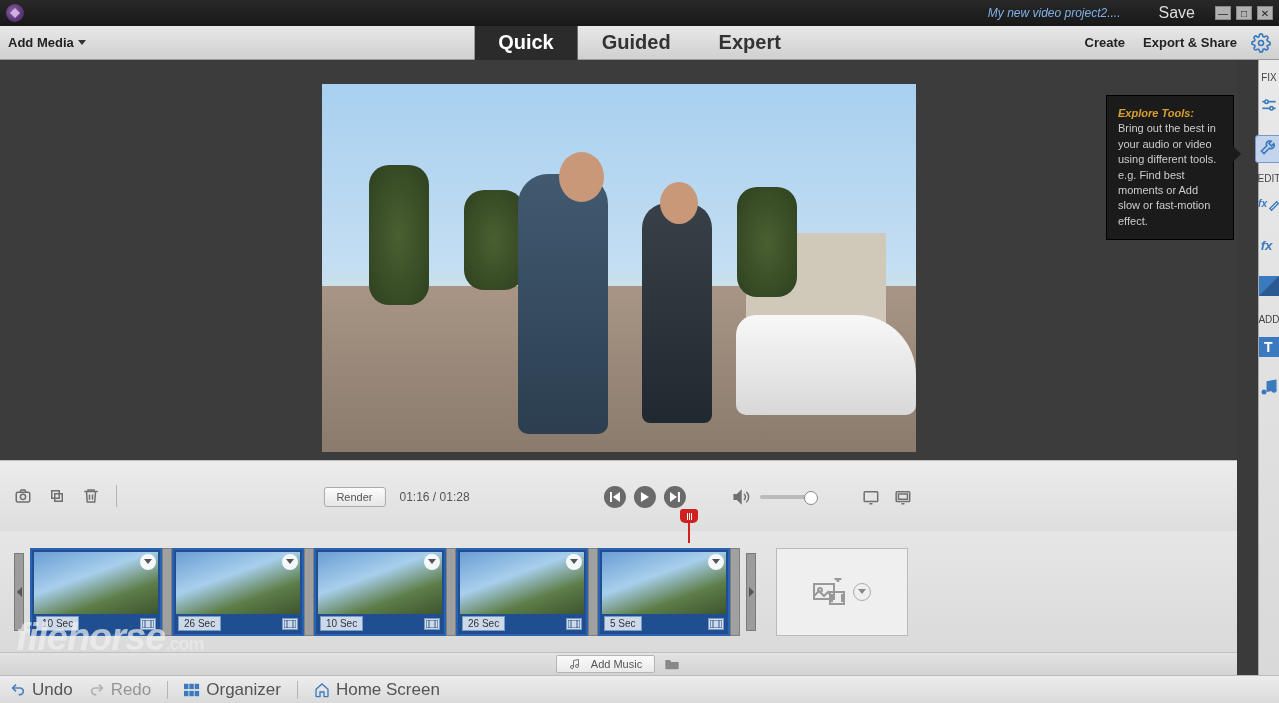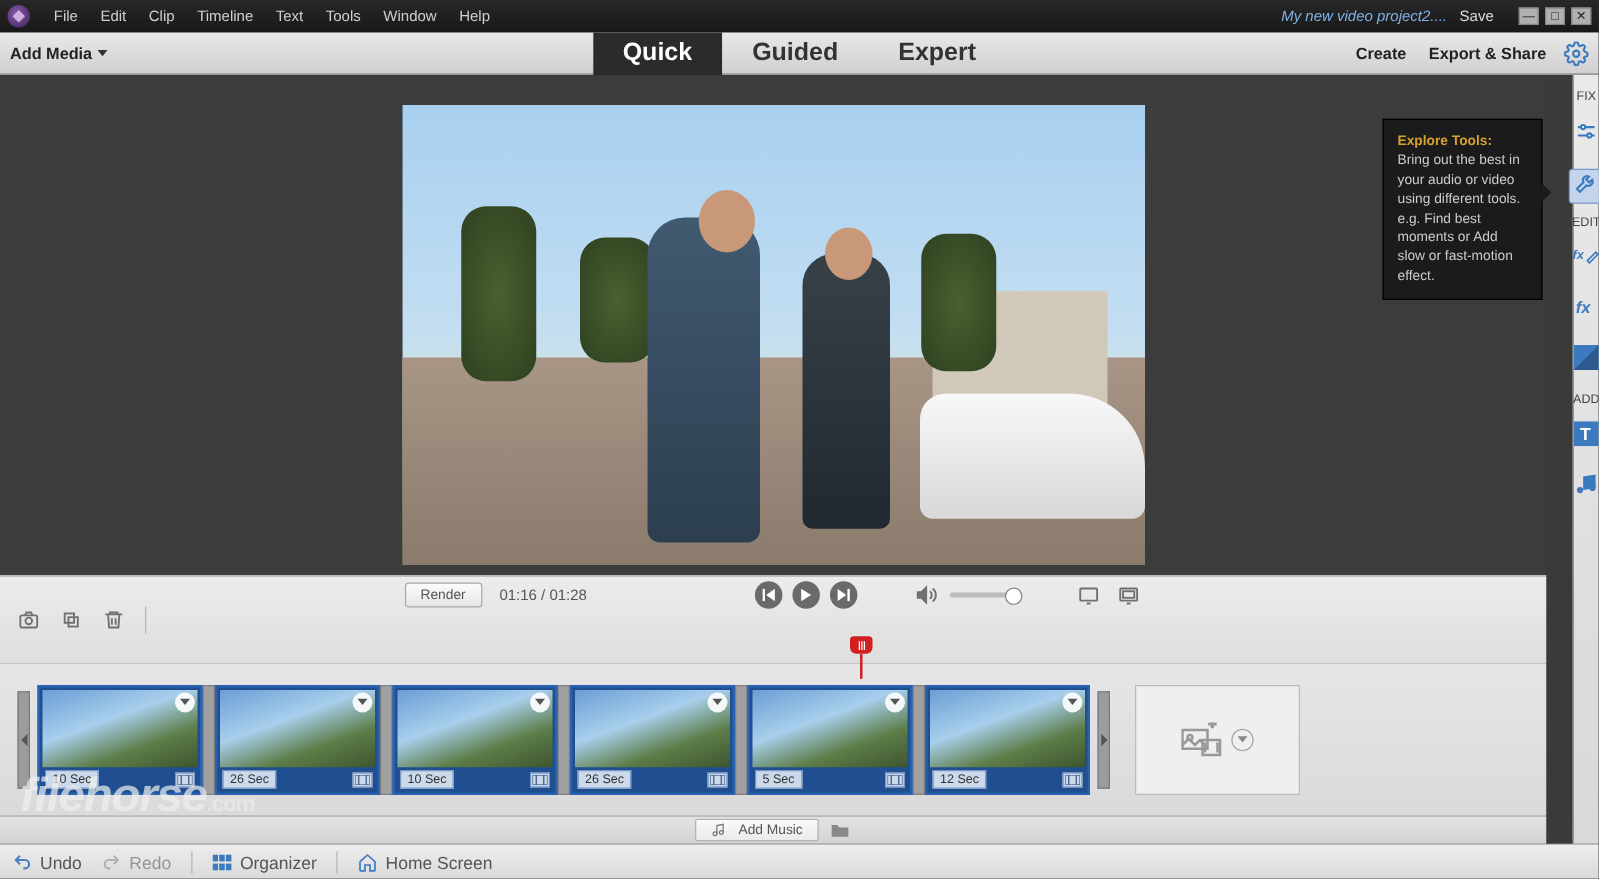--- a/index.html
+++ b/index.html
@@ -6,21 +6,21 @@
   body { width: 1279px; height: 703px; background: #3a3a3a; overflow: hidden; position: relative; color: #ddd; font-size: 12px; }
   
   
   .titlebar { height: 26px; background: linear-gradient(#282828,#181818); display:flex; align-items:center; padding:0 6px; }
   .app-icon { width:18px; height:18px; border-radius:50%; background: radial-gradient(circle at 40% 40%, #8a5fa8, #3b1c55); display:flex; align-items:center; justify-content:center; margin-right:10px;}
   .app-icon svg { width:10px; height:10px; fill:#d0b0e0;}
   .menus { display:flex; gap:0;}
   .menu-item { color:#d0d0d0; padding:4px 9px; cursor:default; font-size:12px;}
   .title-right { margin-left:auto; display:flex; align-items:center; gap:10px;}
   .project-name { color:#7fb0e6; font-style:italic; font-size:12px;}
-  .save-link { color:#ddd; font-size:12px;}
+  .save-link { color:#ddd; font-size:16px;margin-left:28px;}
   .win-controls { display:flex; gap:5px; margin-left:10px;}
   .win-btn { width:16px; height:14px; background:#b0b0b0; border:1px solid #888; display:flex; align-items:center; justify-content:center; font-size:10px; color:#222; cursor:default;}
   
   
   .modebar { height:34px; background: linear-gradient(#e8e8e8,#d0d0d0); display:flex; align-items:center; padding:0 8px; border-bottom:1px solid #999;}
   .addmedia { color:#222; font-size:13px; font-weight:bold; display:flex; align-items:center; gap:4px; cursor:default;justify-content:center;}
   .addmedia .tri { width:0;height:0;border-left:4px solid transparent;border-right:4px solid transparent;border-top:5px solid #333;}
   .mode-center { position:absolute; left:50%; transform:translateX(-50%); display:flex; height:34px;}
   .mode-tab { padding:0 24px; display:flex; align-items:center; font-size:20px; font-weight:bold; color:#333; cursor:default;}
   .mode-tab.active { background:#2b2b2b; color:#fff;}
@@ -36,35 +36,35 @@
   .preview .person1 { position:absolute; bottom:5%; left:33%; width:90px; height:260px; background:linear-gradient(#415a70,#2c3e50); border-radius:30px 30px 10px 10px;}
   .preview .head1 { position:absolute; bottom:250px; left:40%; width:45px; height:50px; background:#c89878; border-radius:50%;}
   .preview .person2 { position:absolute; bottom:8%; left:54%; width:70px; height:220px; background:linear-gradient(#384048,#202830); border-radius:25px 25px 8px 8px;}
   .preview .head2 { position:absolute; bottom:228px; left:57%; width:38px; height:42px; background:#c89878; border-radius:50%;}
   .preview .car { position:absolute; bottom:10%; right:0; width:180px; height:100px; background:linear-gradient(#f8f8f8,#d8d8d8); border-radius:20px 60px 10px 10px;}
   .preview .tree { position:absolute; bottom:40%; width:60px; height:140px; background:radial-gradient(#4a6030,#2e4020); border-radius:20px;}
   .preview .house { position:absolute; bottom:35%; right:5%; width:140px; height:90px; background:#d0c8b8;}
   
   
   .tooltip-explore { position:absolute; top:95px; right:45px; width:128px; background:#1b1b1b; border:1px solid #000; padding:10px 11px; font-size:11px; color:#ccc; line-height:1.4; z-index:50;}
-  .tooltip-explore b { color:#d8a030; font-weight:bold;}
+  .tooltip-explore b { color:#d8a030; font-weight:bold;font-style:italic;}
   .tooltip-explore .tooltip-arrow { position:absolute; right:-8px; top:50px; width:0;height:0; border-top:8px solid transparent; border-bottom:8px solid transparent; border-left:8px solid #1b1b1b;}
   
   
   .right-rail { position:absolute; top:60px; right:0; bottom:28px; width:21px; background: linear-gradient(#e9e9e9,#d9d9d9); border-left:1px solid #aaa; display:flex; flex-direction:column; align-items:center; padding-top:8px;}
   .rail-label { font-size:10px; color:#444; margin:4px 0 6px;}
   .rail-icon { width:28px; height:28px; margin:6px 0; display:flex; align-items:flex-start; justify-content:center; cursor:default; color:#3b7abf;}
   .rail-icon.selected { background:#c4d4ec; border:1px solid #7998c8; border-radius:3px;}
   
   
   .controlbar { position:absolute; left:0; right:42px; bottom:172px; height:71px; background:linear-gradient(#ececec,#dedede); border-top:1px solid #bbb; display:flex; align-items:center; padding:0 12px;}
   .cb-left { display:flex; align-items:center; gap:12px;}
   .cb-iconbtn { width:22px; height:22px; display:flex; align-items:center; justify-content:center; color:#707070; cursor:default;}
   .cb-divider { width:1px; height:22px; background:#b5b5b5; margin:0 2px;}
-  .cb-center { position:absolute; left:50%; transform:translateX(-50%); display:flex; align-items:center; gap:14px; top:4px;}
+  .cb-center { position:absolute; left:50%; transform:translateX(-50%); display:flex; align-items:center; gap:14px; top:25px;}
   .render-btn { padding:3px 12px; background:linear-gradient(#fcfcfc,#e6e6e6); border:1px solid #aaa; border-radius:3px; color:#555; font-size:11px; cursor:default;}
   .timecode { color:#555; font-size:12px;}
   .play-controls { display:flex; gap:8px; align-items:center; margin-left:120px;}
   .round-btn { width:22px; height:22px; border-radius:50%; background:#6a6a6a; display:flex; align-items:center; justify-content:center; color:#fff; cursor:default;}
   .vol-area { display:flex; align-items:center; gap:8px; margin-left:30px;}
   .vol-slider { width:56px; height:4px; background:#bbb; border-radius:2px; position:relative;}
   .vol-slider::after { content:''; position:absolute; right:-2px; top:-4px; width:12px; height:12px; border-radius:50%; background:#fff; border:1px solid #888;}
   .screen-btns { display:flex; gap:10px; align-items:center; margin-left:30px;}
   
   
@@ -92,46 +92,36 @@
   .dropzone-badge { width:18px; height:18px; border-radius:50%; border:1px solid #aaa; display:flex; align-items:center; justify-content:center;}
   .dropzone-badge::after { content:''; width:0;height:0;border-left:4px solid transparent;border-right:4px solid transparent;border-top:5px solid #888;}
   
   
   .musicbar { position:absolute; left:0; right:42px; bottom:28px; height:23px; background:linear-gradient(#e3e3e3,#d3d3d3); display:flex; align-items:center; justify-content:center; border-top:1px solid #c0c0c0;}
   .addmusic { display:flex; align-items:center; gap:10px; border:1px solid #b5b5b5; background:linear-gradient(#fafafa,#eaeaea); padding:2px 12px; border-radius:2px; color:#555; font-size:11px; cursor:default;}
   .folder-side { width:18px; height:16px; display:flex; align-items:center; justify-content:center; color:#777; margin-left:8px; cursor:default;}
   
   
   .bottombar { position:absolute; left:0; right:0; bottom:0; height:28px; background:linear-gradient(#ededed,#dadada); border-top:1px solid #bbb; display:flex; align-items:center; padding:0 10px; gap:16px;}
-  .bb-item { display:flex; align-items:center; gap:6px; color:#555; font-size:14px; cursor:default;}
+  .bb-item { display:flex; align-items:center; gap:6px; color:#555; font-size:17px; cursor:default;}
   .bb-item svg { width:16px; height:16px;}
   .bb-divider { width:1px; height:18px; background:#b5b5b5;}
   
   
   .watermark { position:absolute; left:16px; bottom:44px; font-size:38px; font-weight:bold; font-style:italic; color:rgba(240,240,240,0.7); letter-spacing:-1px; z-index:40; pointer-events:none; font-family: Arial, sans-serif;}
   .watermark .com { font-size:18px; font-style:normal; opacity:.8;}
 </style>
 </head>
 <body>
 
 <div class="titlebar">
   <div class="app-icon">
     <svg viewBox="0 0 10 10">
         <polygon points="5,0 10,5 5,10 0,5"></polygon>
       </svg>
-  </div>
-  <div class="menus">
-    <div class="menu-item">File</div>
-    <div class="menu-item">Edit</div>
-    <div class="menu-item">Clip</div>
-    <div class="menu-item">Timeline</div>
-    <div class="menu-item">Text</div>
-    <div class="menu-item">Tools</div>
-    <div class="menu-item">Window</div>
-    <div class="menu-item">Help</div>
   </div>
   <div class="title-right">
     <span class="project-name">My new video project2....</span>
     <span class="save-link">Save</span>
     <div class="win-controls">
       <div class="win-btn">—</div>
       <div class="win-btn">□</div>
       <div class="win-btn">✕</div>
     </div>
   </div>
@@ -386,34 +376,20 @@
       <span class="clip-icon">
         <svg width="12" height="8" viewBox="0 0 12 8" fill="none" stroke="#3a5a8a" stroke-width="1">
               <rect x="0" y="0" width="12" height="8"></rect>
               <line x1="3" y1="0" x2="3" y2="8"></line>
               <line x1="9" y1="0" x2="9" y2="8"></line>
             </svg>
       </span>
     </div>
       </div>
       <div class="clip-divider"></div>
-      <div class="clip">
-    <div class="clip-thumb"></div>
-    <div class="clip-badge"></div>
-    <div class="clip-footer">
-      <span class="clip-dur">12 Sec</span>
-      <span class="clip-icon">
-        <svg width="12" height="8" viewBox="0 0 12 8" fill="none" stroke="#3a5a8a" stroke-width="1">
-              <rect x="0" y="0" width="12" height="8"></rect>
-              <line x1="3" y1="0" x2="3" y2="8"></line>
-              <line x1="9" y1="0" x2="9" y2="8"></line>
-            </svg>
-      </span>
-    </div>
-      </div>
     </div>
   <div class="handle-right"></div>
   <div class="dropzone">
     <svg class="dropzone-icn" width="34" height="28" viewBox="0 0 34 28" fill="none" stroke="#999" stroke-width="2">
         <rect x="1" y="6" width="20" height="15"></rect>
         <circle cx="7" cy="12" r="2"></circle>
         <path d="M1 18l5-5 5 5 4-4 6 7"></path>
         <rect x="17" y="14" width="14" height="12"></rect>
         <line x1="19" y1="16" x2="19" y2="24"></line>
         <line x1="29" y1="16" x2="29" y2="24"></line>

